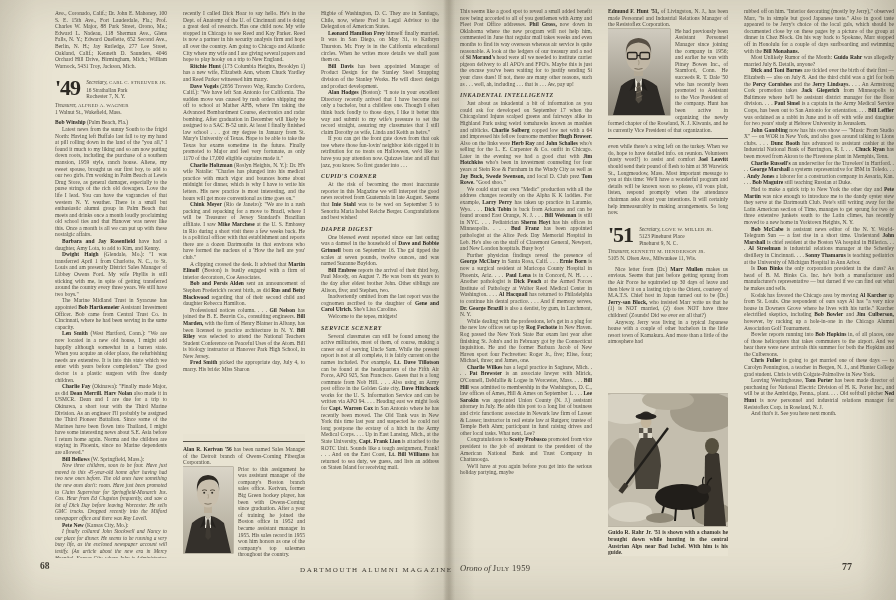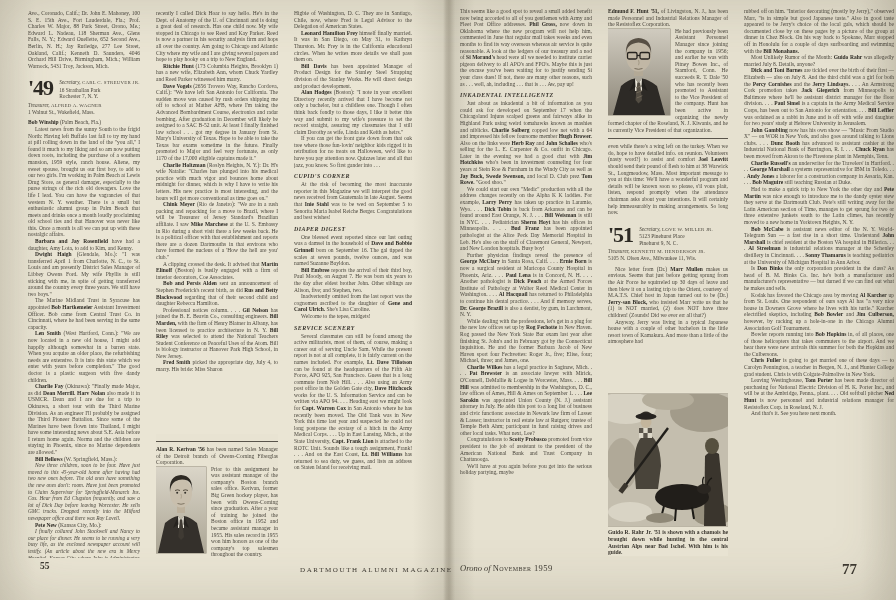--- a/index.html
+++ b/index.html
@@ -4,21 +4,21 @@
 <style>
   html,body{margin:0;padding:0;}
   body{width:896px;height:600px;position:relative;overflow:hidden;
        background:#cfcaba;font-family:"Liberation Serif","DejaVu Serif",serif;}
   .spread{position:absolute;inset:0;
     background:linear-gradient(90deg,#ded9c8 0%,#eae5d4 4%,#eae5d4 46%,#d6d1c0 49.6%,#cec9b8 50.3%,#e6e1d0 53%,#e6e1d0 96%,#d7d2c1 100%);
     box-shadow:inset 0 0 60px rgba(92,82,60,.22);}
   .gutter{position:absolute;left:443px;top:0;width:12px;height:600px;
     background:linear-gradient(90deg,transparent,rgba(70,60,42,.16),rgba(70,60,42,.22),rgba(70,60,42,.10),transparent);}
   .cols{position:absolute;display:flex;}
-  #cols-left{left:28px;top:10px;gap:16px;}
+  #cols-left{left:55px;top:10px;gap:16px;}
   #cols-right{left:460px;top:8px;gap:16px;justify-content:center;}
   .col{height:548px;overflow:hidden;position:relative;}
   .para{margin:0;font-size:5.5px;line-height:6.6px;color:#4a463d;text-align:justify;text-indent:7px;}
   .para b{color:#2e2b25;}
   .para.noind{text-indent:0;}
   .para.ital{font-style:italic;font-size:5.3px;}
   .subhead{font-style:italic;font-weight:bold;font-size:5.9px;letter-spacing:.5px;
     margin:5px 0 2px;color:#39352e;}
   .rule{border-top:1px solid #59544b;margin:5px 0 4px;}
   .class-head{display:flex;gap:6px;margin:9px 0 2px;align-items:flex-start;}
@@ -29,21 +29,21 @@
   .lbl{font-style:italic;}
   .nm{font-size:4.9px;letter-spacing:.25px;}
   .caption{margin:3px 0 0;font-size:5.6px;line-height:6.7px;font-weight:bold;color:#38342d;text-align:justify;}
   .photo{background:#a9a396;box-shadow:0 0 0 .5px #8d8778;}
   .photo svg{display:block;}
   .photo.fl{float:left;margin:1px 5px 2px 0;}
   .photo-wrap{overflow:hidden;}
   .bottom-anchor{position:absolute;left:0;right:0;bottom:0;background:#e8e3d2;padding-top:2px;}
   .ft{position:absolute;color:#3d3931;}
   #ft-76{left:40px;top:561px;font-size:9.5px;font-weight:bold;}
-  #ft-77{left:842px;top:561px;font-size:15px;font-weight:bold;}
+  #ft-77{left:842px;top:561px;font-size:10px;font-weight:bold;}
   #ft-mag{left:300px;top:566px;width:146px;text-align:right;font-size:7px;letter-spacing:1.6px;white-space:nowrap;}
   #ft-issue{left:460px;top:563px;font-size:8.5px;white-space:nowrap;}
   #ft-issue .it{font-style:italic;}
   #ft-issue .scaps{font-variant:small-caps;letter-spacing:.4px;}
 </style>
 </head>
 <body>
 
 <div class="spread">
   <div class="gutter"></div>
@@ -228,17 +228,17 @@
         <p class="para">Had to make a quick trip to New York the other day and <b>Pete Martin</b> was nice enough to introduce me to the dandy oyster stew they serve at the Dartmouth Club. Pete's still writing away for the Latin American section of Time, manages to get sprung for two or three extensive junkets south to the Latin climes, has recently moved to a new home in Yorktown Heights, N. Y.</p>
         <p class="para"><b>Bob McCabe</b> is assistant news editor of the N. Y. World-Telegram Sun — a fast rise in a short time. Understand <b>John Marshall</b> is chief resident at the Boston VA hospital in Billerica. . . . <b>Al Streelman</b> is industrial relations manager at the Schenley distillery in Cincinnati. . . . <b>Sonny Thamarus</b> is teaching pediatrics at the University of Michigan Hospital in Ann Arbor.</p>
         <p class="para">Is <b>Don Binks</b> the only corporation president in the class? As head of B. M. Binks Co. Inc. he's both a manufacturer and manufacturer's representative — but darned if we can find out what he makes and sells.</p>
         <p class="para">Kodak has favored the Chicago area by moving <b>Al Karcher</b> up from St. Louis. One respondent of ours says Al has "a very nice house in Downers Grove where he lives with his turtle." Karcher electrified skeptics, including <b>Bob Bowler</b> and <b>Jim Culberson,</b> however, by racking up a hole-in-one in the Chicago Alumni Association Golf Tournament.</p>
         <p class="para">Bowler reports running into <b>Bob Hopkins</b> in, of all places, one of those helicopters that takes commuters to the airport. And we hear there were new arrivals this summer for both the Hopkins and the Culbersons.</p>
         <p class="para"><b>Chris Fuller</b> is going to get married one of these days — to Carolyn Pennington, a teacher in Bergen, N. J., and Hunter College grad student. Chris is with Colgate-Palmolive in New York.</p>
         <p class="para">Leaving Westinghouse, <b>Tom Porter</b> has been made director of purchasing for National Electric Division of H. K. Porter Inc., and will be at the Ambridge, Penna., plant. . . . Old softball pitcher <b>Ned Hunt</b> is now personnel and industrial relations manager for Resistoflex Corp. in Roseland, N. J.</p>
         <p class="para">And that's it. See you here next month.</p>
       </div>
     </div>
-  <div class="ft" id="ft-76">55</div>
+  <div class="ft" id="ft-76">68</div>
   <div class="ft" id="ft-mag">DARTMOUTH ALUMNI MAGAZINE</div>
-  <div class="ft" id="ft-issue"><span class="it">Orono of</span> <span class="scaps">November 1959</span></div>
+  <div class="ft" id="ft-issue"><span class="it">Orono of</span> <span class="scaps">July 1959</span></div>
   <div class="ft" id="ft-77">77</div>
 </div>
 
 </body></html>

